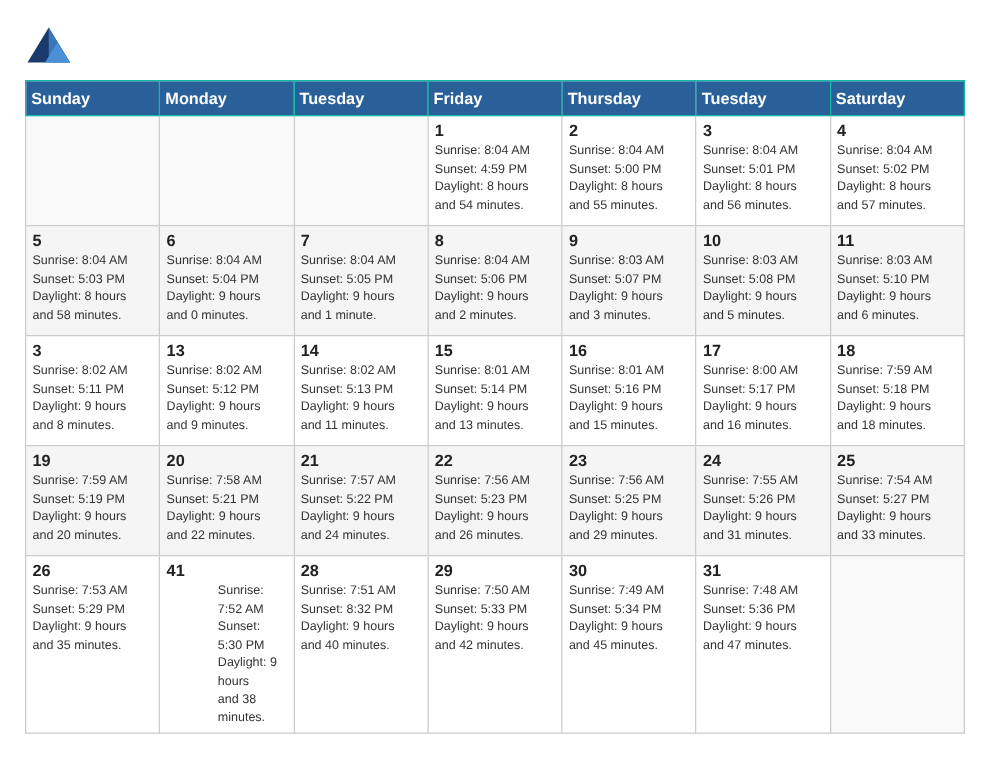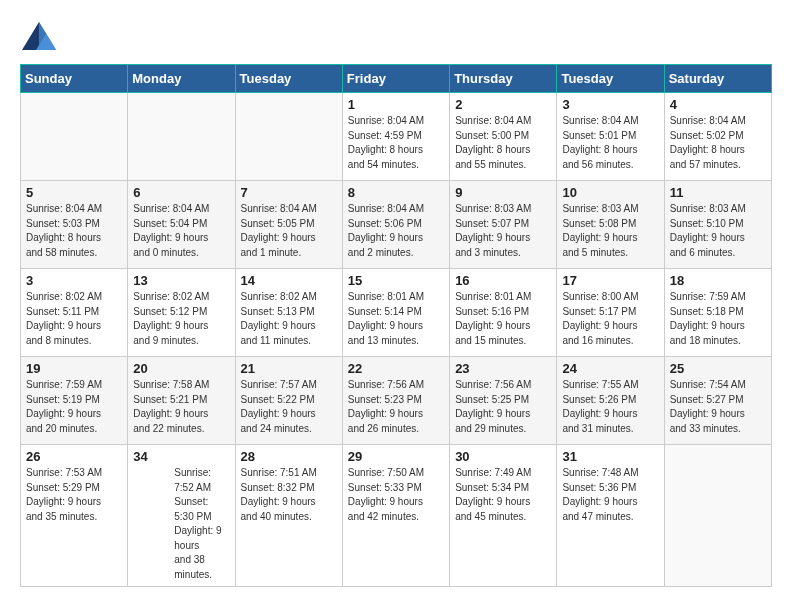--- a/index.html
+++ b/index.html
@@ -305,21 +305,21 @@
       </tr>
       <tr>
         <td>
           <span class="day-num">26</span>
           <div class="cell-info" style="white-space: pre-line;">Sunrise: 7:53 AM
 Sunset: 5:29 PM
 Daylight: 9 hours
 and 35 minutes.</div>
         </td>
         <td>
-          <span class="day-num">34</span>
+          <span class="day-num">41</span>
           <div class="cell-info" style="white-space: pre-line; margin-left: 41px;">Sunrise: 7:52 AM
 Sunset: 5:30 PM
 Daylight: 9 hours
 and 38 minutes.</div>
         </td>
         <td>
           <span class="day-num">28</span>
           <div class="cell-info" style="white-space: pre-line;">Sunrise: 7:51 AM
 Sunset: 8:32 PM
 Daylight: 9 hours

